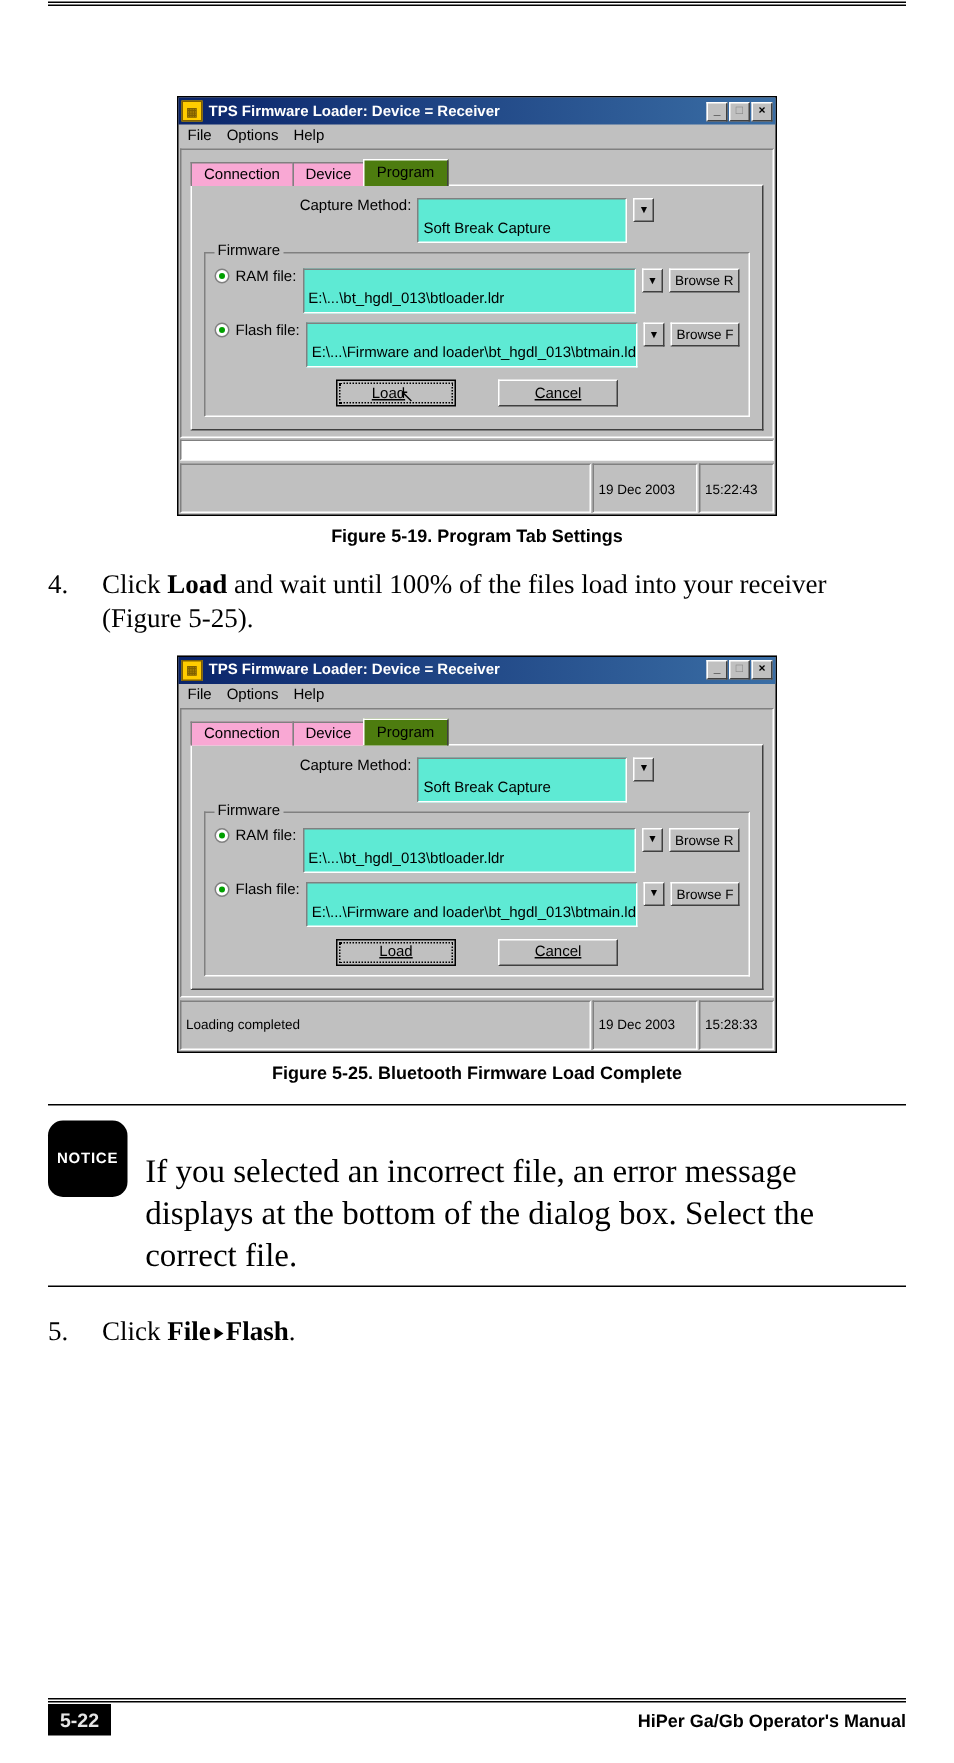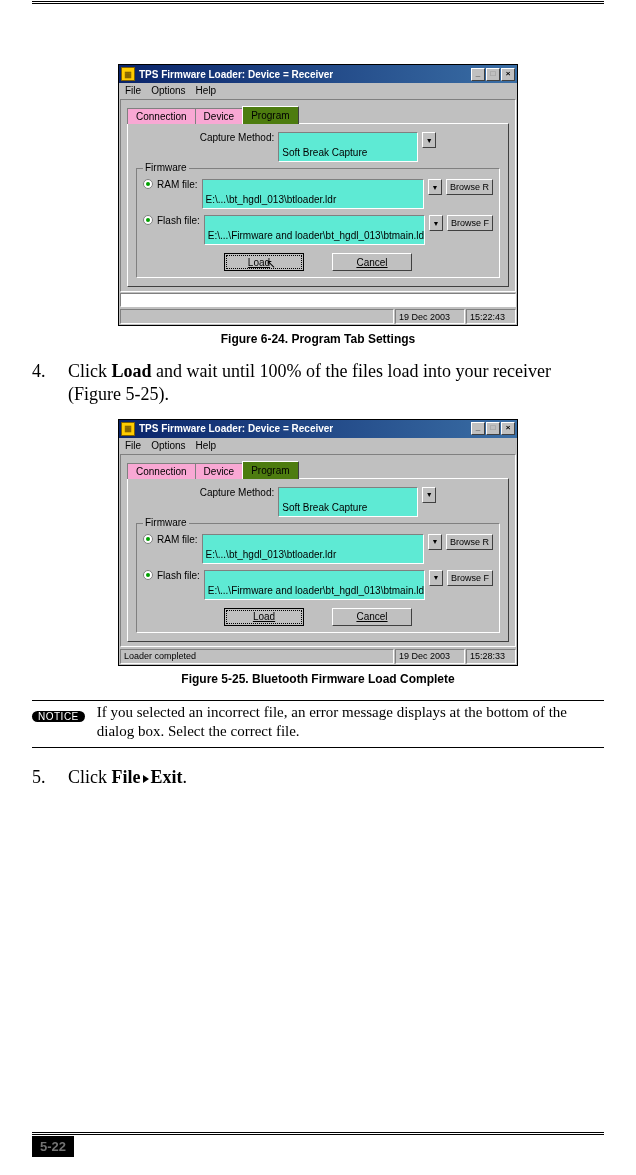--- a/index.html
+++ b/index.html
@@ -208,21 +208,21 @@
     .statusbar {
       display: flex;
       gap: 1px;
       padding: 1px;
       font-size: 9px;
     }
     .status-cell {
       border: 1px solid #808080;
       border-right-color: #fff;
       border-bottom-color: #fff;
-      height: 15px;
+      height: 33px;
       padding: 1px 3px;
       background: #c0c0c0;
       display: flex;
       align-items: center;
     }
 
     .fig-caption {
       text-align: center;
       font-family: Arial, Helvetica, sans-serif;
       font-weight: bold;
@@ -244,48 +244,49 @@
     .notice-row {
       display: flex;
       align-items: flex-start;
       gap: 12px;
       padding: 2px 0 6px 0;
     }
     .notice-badge {
       background: #000;
       color: #fff;
       font-family: Arial, Helvetica, sans-serif;
-      font-weight: normal;
-      font-size: 10px;
-      padding: 0 6px;
+      font-weight: bold;
+      font-size: 10px;
+      padding: 20px 6px;
       border-radius: 10px;
       margin-top: 8px;
       letter-spacing: 0.5px;
     }
     .notice-text {
-      font-size: 15px;
+      font-size: 22px;
       line-height: 1.28;
+      margin-top: 28px;
     }
 
     .footer {
       position: absolute;
       bottom: 18px;
       left: 0; right: 0;
       padding: 0 32px;
     }
     .footer-line1 { border: none; border-top: 0.5px solid #000; }
     .footer-line2 { border: none; border-top: 1.5px solid #000; margin-top: 1px; }
     .footer-row {
       display: flex;
       align-items: center;
       margin-top: 1px;
     }
     .page-num-box {
       background: #000;
-      color: #737373;
+      color: #e5e5e5;
       font-family: Arial, Helvetica, sans-serif;
       font-weight: bold;
       font-size: 13px;
       padding: 3px 8px;
     }
     .footer-right {
       flex: 1;
       text-align: right;
       font-family: Arial, Helvetica, sans-serif;
       font-weight: bold;
@@ -365,21 +366,21 @@
         </div>
       </div>
       <div class="progress-bar"></div>
       <div class="statusbar">
         <span class="status-cell" style="flex:1"></span>
         <span class="status-cell" style="width:70px">19 Dec 2003</span>
         <span class="status-cell" style="width:50px">15:22:43</span>
       </div>
     </div>
   </div>
-  <div class="fig-caption">Figure 6-24. Program Tab Settings</div>
+  <div class="fig-caption">Figure 5-19. Program Tab Settings</div>
 
   <div class="body-text">
     <span class="num">4.</span>
     <span class="txt">Click <b>Load</b> and wait until 100% of the files load into your receiver (Figure 5-25).</span>
   </div>
 
   <div class="app-wrap">
     <div class="app">
       <div class="titlebar">
         <span class="app-icon">▦</span>
@@ -428,40 +429,41 @@
                   <u>Load</u>
                 </span>
               <span class="btn3d" style="width:80px">
                   <u>Cancel</u>
                 </span>
             </div>
           </div>
         </div>
       </div>
       <div class="statusbar">
-        <span class="status-cell" style="flex:1">Loader completed</span>
+        <span class="status-cell" style="flex:1">Loading completed</span>
         <span class="status-cell" style="width:70px">19 Dec 2003</span>
         <span class="status-cell" style="width:50px">15:28:33</span>
       </div>
     </div>
   </div>
   <div class="fig-caption">Figure 5-25. Bluetooth Firmware Load Complete</div>
 
   <hr class="notice-hr">
   <div class="notice-row">
     <span class="notice-badge">NOTICE</span>
     <span class="notice-text">If you selected an incorrect file, an error message displays at the bottom of the dialog box. Select the correct file.</span>
   </div>
   <hr class="notice-hr" style="margin-bottom:18px;">
 
   <div class="body-text">
     <span class="num">5.</span>
-    <span class="txt"><span>Click </span><b>File</b><span class="tri"></span><b>Exit</b><span>.</span></span>
+    <span class="txt"><span>Click </span><b>File</b><span class="tri"></span><b>Flash</b><span>.</span></span>
   </div>
 </div>
 
 <div class="footer">
   <hr class="footer-line1">
   <hr class="footer-line2">
   <div class="footer-row">
     <span class="page-num-box">5-22</span>
+    <span class="footer-right">HiPer Ga/Gb Operator's Manual</span>
   </div>
 </div>
 
 </body></html>

